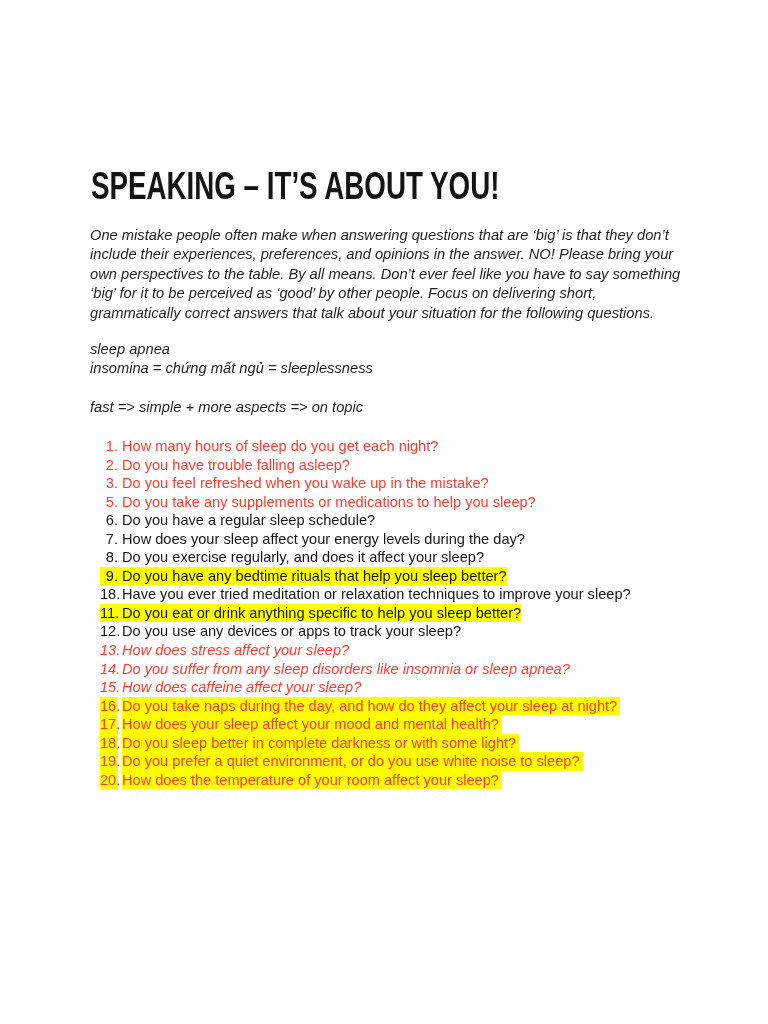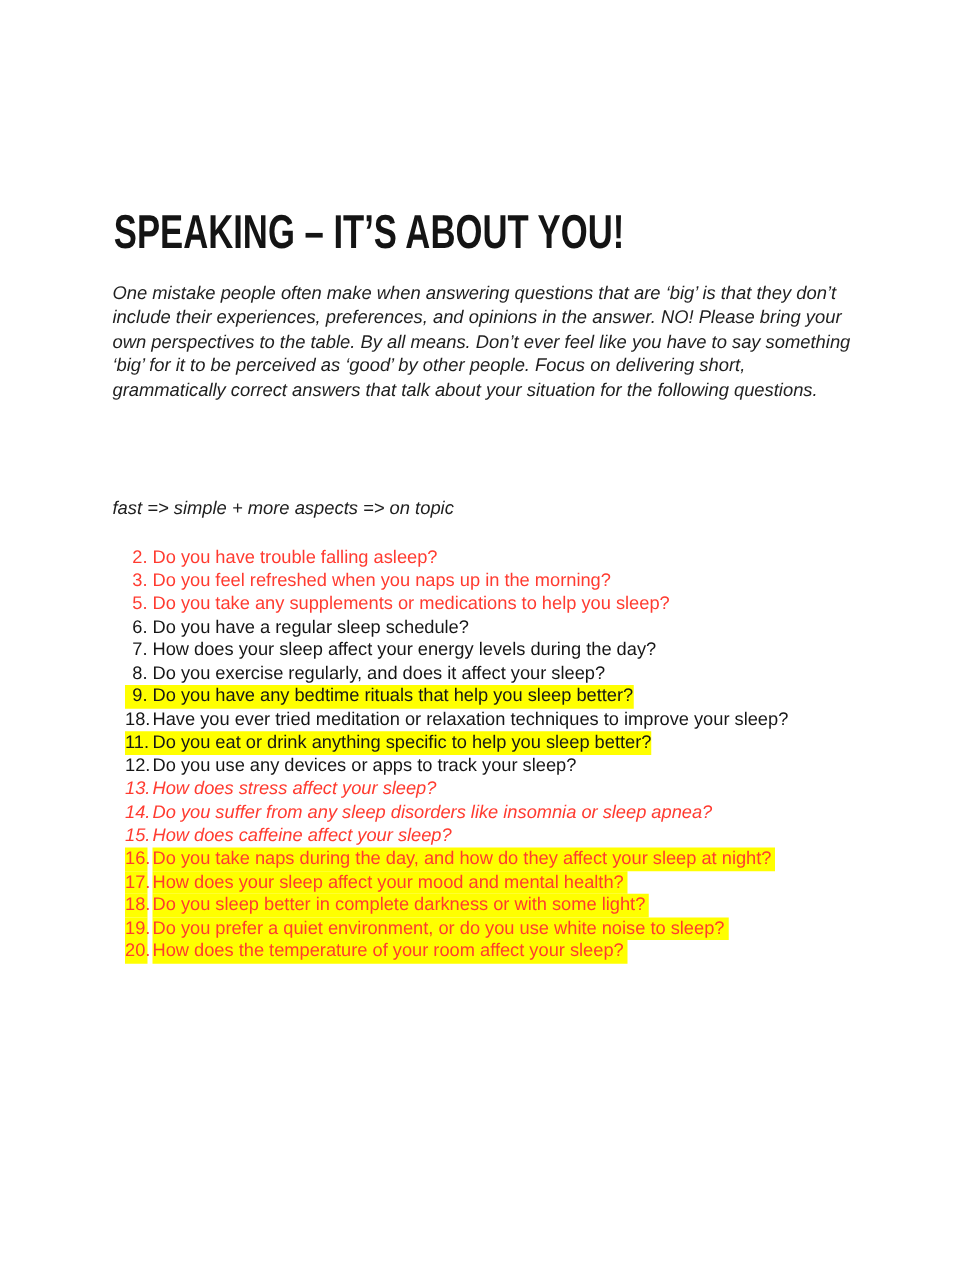--- a/index.html
+++ b/index.html
@@ -88,26 +88,31 @@
 <body>
 
 <div class="page">
 
   <h1 class="doc-title">SPEAKING – IT’S ABOUT YOU!</h1>
 
   <p class="intro">
     <span>One mistake people often make when answering questions that are ‘big’ is that they don’t include their experiences, preferences, and opinions in the answer. NO! Please bring your own perspectives to the table. By all means. Don’t ever feel like you have to say something ‘big’ for it to be perceived as ‘good’ by other people. Focus on delivering short, </span><span class="bold-run">grammatically correct</span><span> answers that talk about your situation for the following questions.</span>
   </p>
 
+  <div class="vocab-notes">
+    <div>sleep apnea</div>
+    <div>insomina = chứng mất ngủ = sleeplessness</div>
+  </div>
 
   <div class="strategy-note">fast =&gt; simple + more aspects =&gt; on topic</div>
 
   <div class="question-list">
+      <div class="q-row q-red"><span class="q-num">1.</span><span class="q-text">How many hours of sleep do you get each night?</span></div>
       <div class="q-row q-red"><span class="q-num">2.</span><span class="q-text">Do you have trouble falling asleep?</span></div>
-      <div class="q-row q-red"><span class="q-num">3.</span><span class="q-text">Do you feel refreshed when you naps up in the morning?</span></div>
+      <div class="q-row q-red"><span class="q-num">3.</span><span class="q-text">Do you feel refreshed when you wake up in the mistake?</span></div>
       <div class="q-row q-red"><span class="q-num">5.</span><span class="q-text">Do you take any supplements or medications to help you sleep?</span></div>
       <div class="q-row q-bold"><span class="q-num">6.</span><span class="q-text">Do you have a regular sleep schedule?</span></div>
       <div class="q-row q-bold"><span class="q-num">7.</span><span class="q-text">How does your sleep affect your energy levels during the day?</span></div>
       <div class="q-row q-bold"><span class="q-num">8.</span><span class="q-text">Do you exercise regularly, and does it affect your sleep?</span></div>
       <div class="q-row q-bold-highlight"><span class="hl-wrap"><span class="q-num">9.</span><span class="q-text">Do you have any bedtime rituals that help you sleep better?</span></span></div>
       <div class="q-row q-bold"><span class="q-num">18.</span><span class="q-text">Have you ever tried meditation or relaxation techniques to improve your sleep?</span></div>
       <div class="q-row q-bold-highlight"><span class="hl-wrap"><span class="q-num">11.</span><span class="q-text">Do you eat or drink anything specific to help you sleep better?</span></span></div>
       <div class="q-row q-bold"><span class="q-num">12.</span><span class="q-text">Do you use any devices or apps to track your sleep?</span></div>
       <div class="q-row q-red-italic"><span class="q-num">13.</span><span class="q-text">How does stress affect your sleep?</span></div>
       <div class="q-row q-red-italic"><span class="q-num">14.</span><span class="q-text">Do you suffer from any sleep disorders like insomnia or sleep apnea?</span></div>

